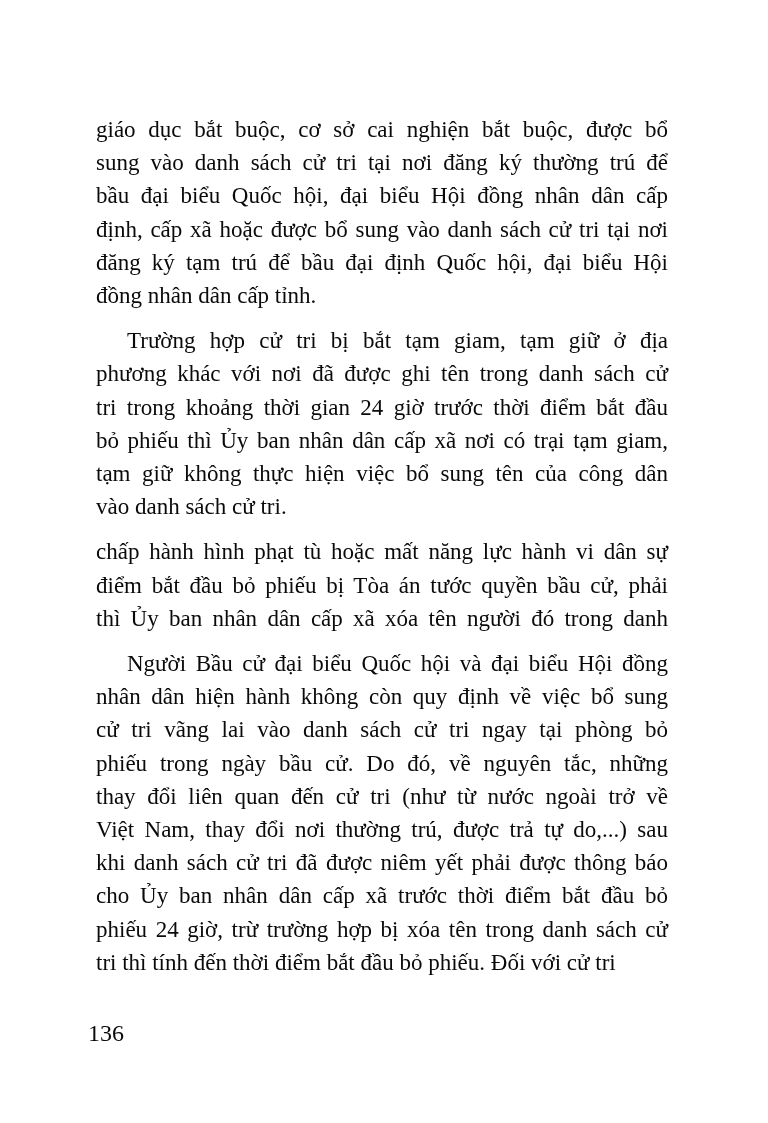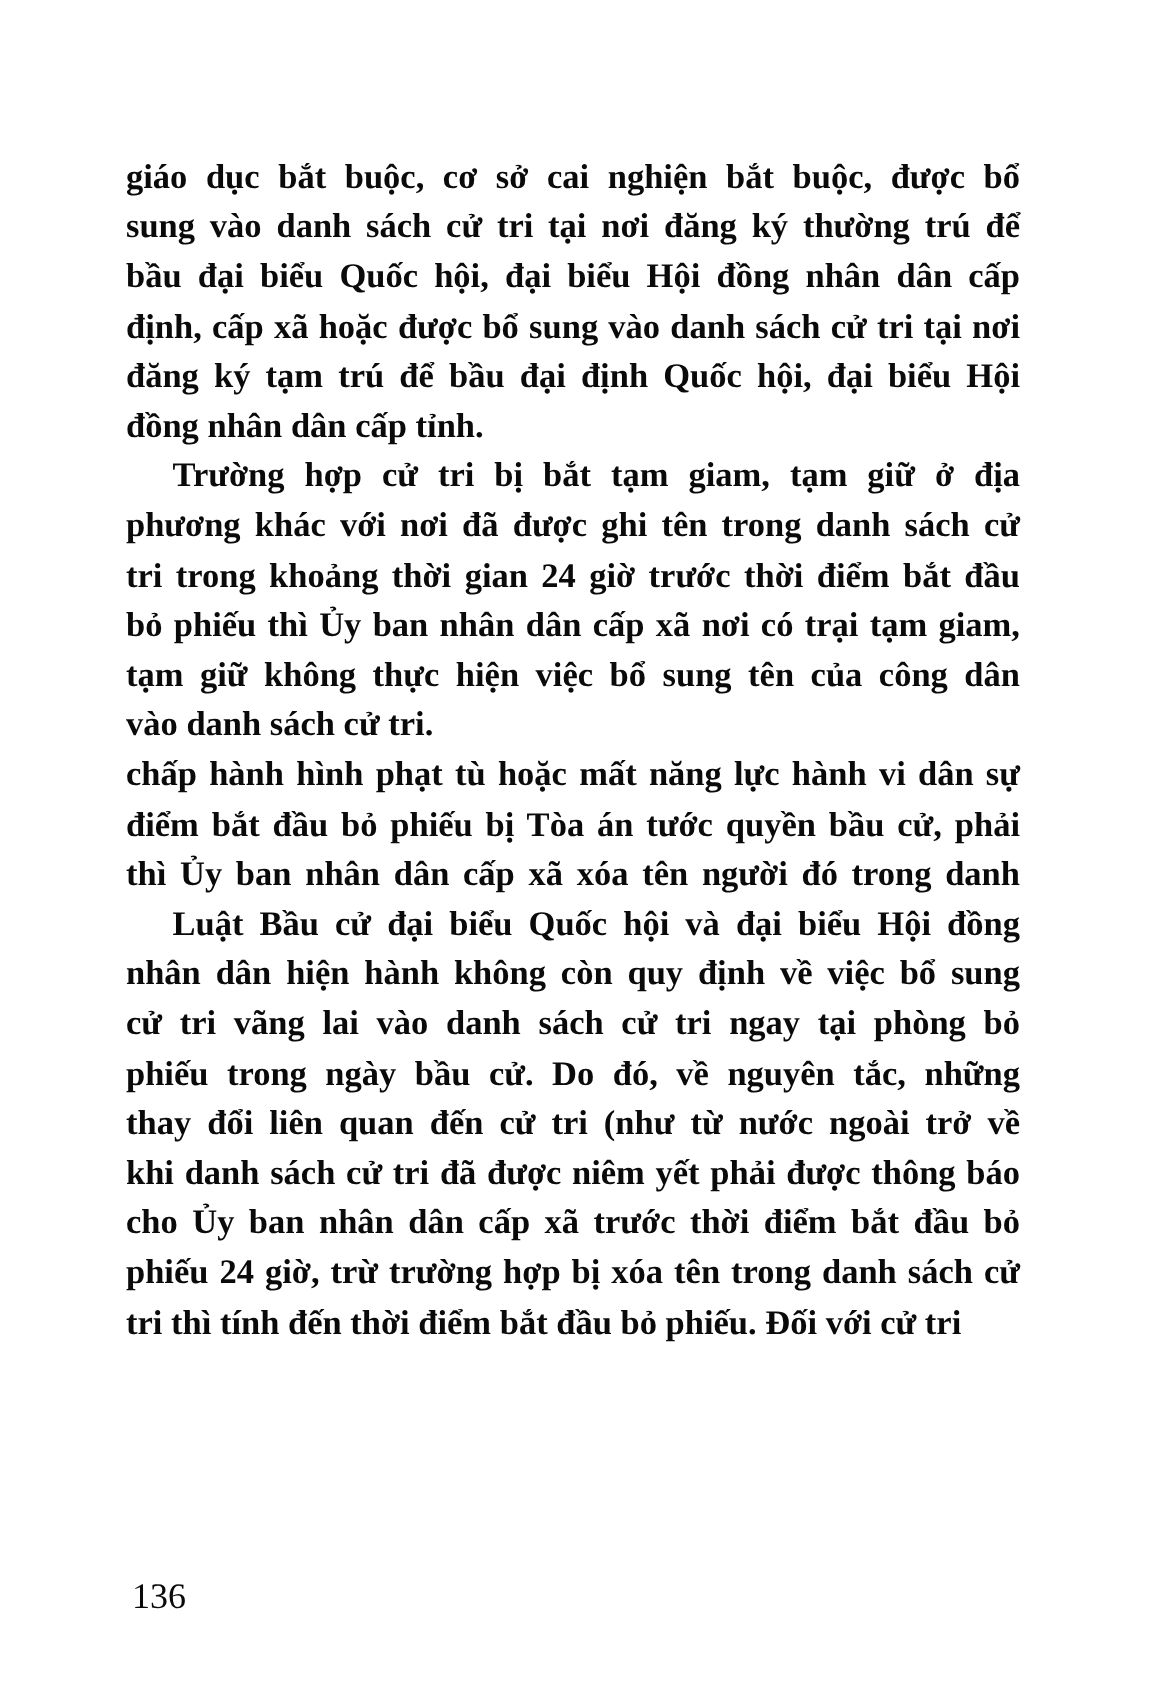--- a/index.html
+++ b/index.html
@@ -18,43 +18,41 @@
   }
   .text-block {
     position: absolute;
     left: 84px;
     top: 101px;
     width: 596px;
     font-size: 23px;
     line-height: 33.2px;
   }
   .para {
-    margin: 0;
-    font-weight: bold;
+    margin: 12px;
   }
   .line {
     text-align: justify;
     text-align-last: justify;
     text-justify: inter-word;
     white-space: normal;
   }
   .line.last {
     text-align-last: left;
   }
   .para.indent .line.first {
     padding-left: 31px;
   }
   .page-number {
     position: absolute;
     left: 88px;
     top: 1019px;
     font-size: 24px;
     line-height: 28px;
     color: #0a0a0a;
-    margin-top: 32px;
   }
 </style>
 </head>
 <body>
 
 <div class="page">
   <div class="text-block">
       <div class="para">
         <div class="line first">giáo dục bắt buộc, cơ sở cai nghiện bắt buộc, được bổ</div>
         <div class="line">sung vào danh sách cử tri tại nơi đăng ký thường trú để</div>
@@ -70,25 +68,26 @@
         <div class="line">bỏ phiếu thì Ủy ban nhân dân cấp xã nơi có trại tạm giam,</div>
         <div class="line">tạm giữ không thực hiện việc bổ sung tên của công dân</div>
         <div class="line last">vào danh sách cử tri.</div>
       </div>
       <div class="para indent">
         <div class="line">chấp hành hình phạt tù hoặc mất năng lực hành vi dân sự</div>
         <div class="line">điểm bắt đầu bỏ phiếu bị Tòa án tước quyền bầu cử, phải</div>
         <div class="line">thì Ủy ban nhân dân cấp xã xóa tên người đó trong danh</div>
       </div>
       <div class="para indent">
-        <div class="line first">Luật Bầu cử đại biểu Quốc hội và đại biểu Hội đồng</div>
+        <div class="line first">Người Bầu cử đại biểu Quốc hội và đại biểu Hội đồng</div>
         <div class="line">nhân dân hiện hành không còn quy định về việc bổ sung</div>
         <div class="line">cử tri vãng lai vào danh sách cử tri ngay tại phòng bỏ</div>
         <div class="line">phiếu trong ngày bầu cử. Do đó, về nguyên tắc, những</div>
         <div class="line">thay đổi liên quan đến cử tri (như từ nước ngoài trở về</div>
+        <div class="line">Việt Nam, thay đổi nơi thường trú, được trả tự do,...) sau</div>
         <div class="line">khi danh sách cử tri đã được niêm yết phải được thông báo</div>
         <div class="line">cho Ủy ban nhân dân cấp xã trước thời điểm bắt đầu bỏ</div>
         <div class="line">phiếu 24 giờ, trừ trường hợp bị xóa tên trong danh sách cử</div>
         <div class="line last">tri thì tính đến thời điểm bắt đầu bỏ phiếu. Đối với cử tri</div>
       </div>
     </div>
   <div class="page-number">136</div>
 </div>
 
 </body></html>

